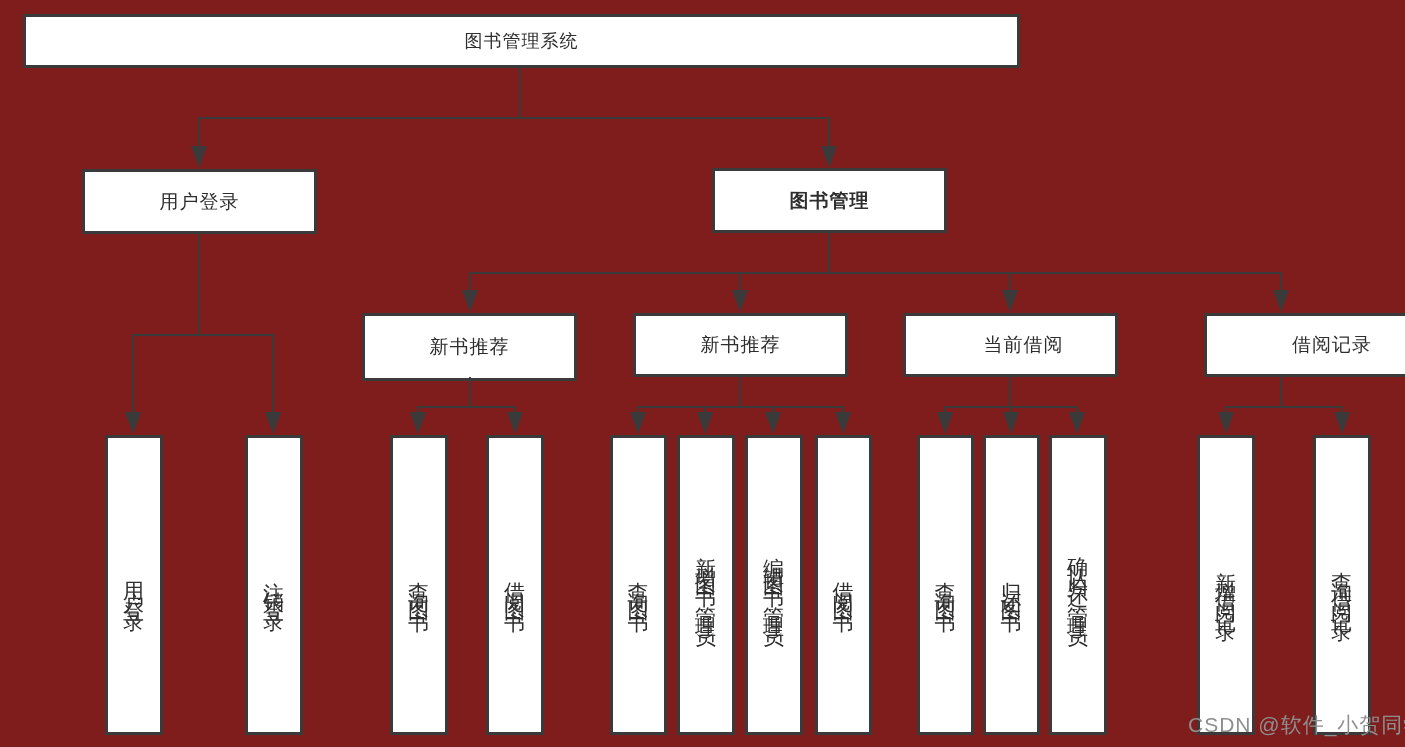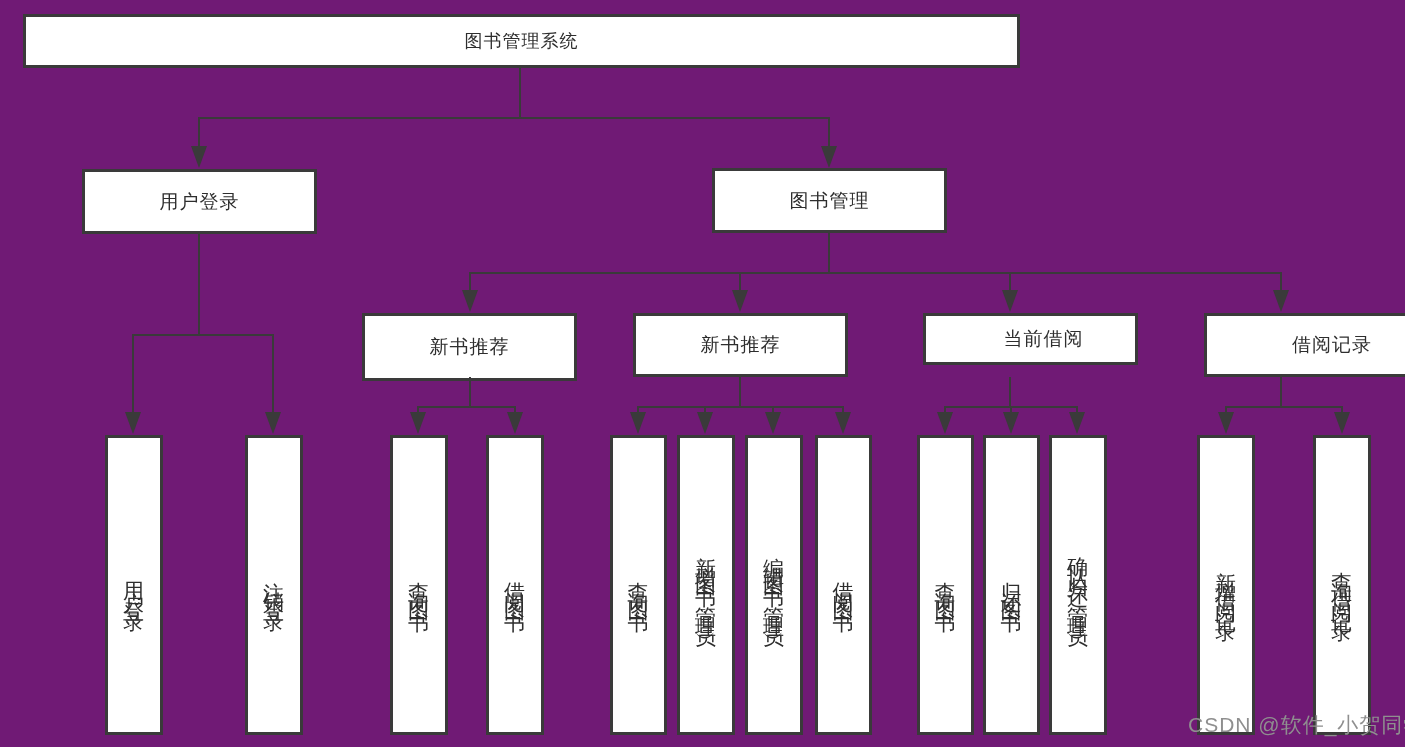--- a/index.html
+++ b/index.html
@@ -1,19 +1,19 @@
 <!DOCTYPE html>
 <html><head>
 <meta charset="utf-8">
 <style>
   html,body{margin:0;padding:0;background:#ffffff;}
   #canvas{
     position:relative;
     width:1405px;height:747px;
-    background:#701a75;
+    background:#7f1d1d;
     font-family:"Liberation Sans","DejaVu Sans",sans-serif;
     overflow:hidden;
   }
   .box{
     position:absolute;
     box-sizing:border-box;
     background:#ffffff;
     border:3px solid #3a3a3a;
     color:#2e2e2e;
     display:flex;
@@ -47,25 +47,25 @@
   }
 </style>
 </head>
 <body>
 
 <div id="canvas">
 
   <div class="box h-box root-box" style="left:23px;top:14px;width:997px;height:54px;">图书管理系统</div>
 
   <div class="box h-box" style="left:82px;top:169px;width:235px;height:65px;">用户登录</div>
-  <div class="box h-box" style="left:712px;top:168px;width:235px;height:65px;">图书管理</div>
+  <div class="box h-box" style="left:712px;top:168px;width:235px;height:65px;font-weight:bold;">图书管理</div>
 
   <div class="box h-box" style="left:362px;top:313px;width:215px;height:68px;">新书推荐</div>
   <div class="box h-box" style="left:633px;top:313px;width:215px;height:64px;">新书推荐</div>
-  <div class="box h-box" style="left:923px;top:313px;width:215px;height:52px;padding-left:26px;">当前借阅</div>
+  <div class="box h-box" style="left:903px;top:313px;width:215px;height:64px;padding-left:26px;">当前借阅</div>
   <div class="box h-box" style="left:1173px;top:313px;width:256px;height:64px;margin-left:31px;">借阅记录</div>
 
   <div class="box v-box" style="left:105px;top:435px;width:58px;height:300px;">用户登录</div>
   <div class="box v-box" style="left:245px;top:435px;width:58px;height:300px;">注销登录</div>
 
   <div class="box v-box" style="left:390px;top:435px;width:58px;height:300px;">查询图书</div>
   <div class="box v-box" style="left:486px;top:435px;width:58px;height:300px;">借阅图书</div>
 
   <div class="box v-box" style="left:610px;top:435px;width:57px;height:300px;">查询图书</div>
   <div class="box v-box" style="left:677px;top:435px;width:58px;height:300px;">新增图书（管理员）</div>

